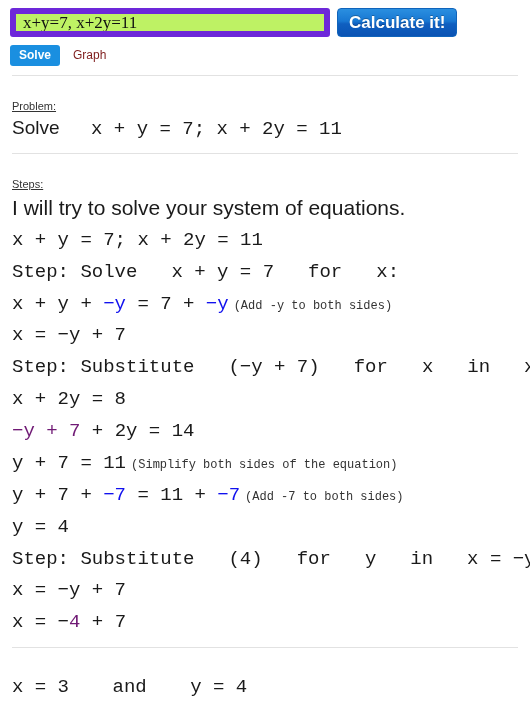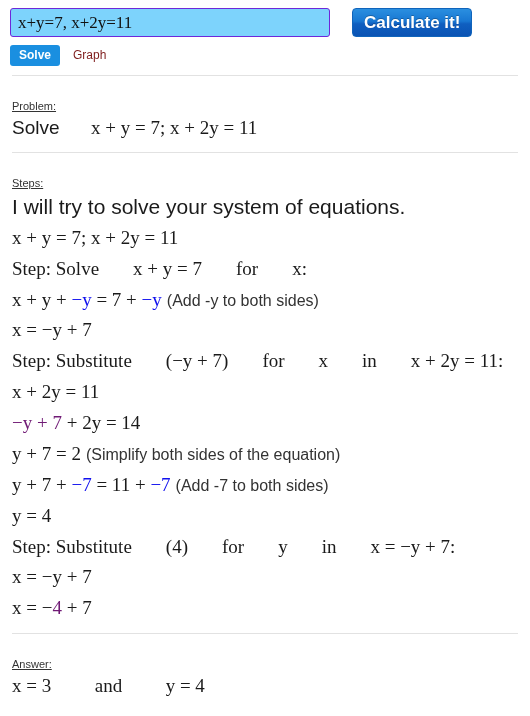--- a/index.html
+++ b/index.html
@@ -20,31 +20,31 @@
   .topbar {
     display: flex;
     align-items: flex-start;
     padding: 8px 10px 0 10px;
     box-sizing: border-box;
   }
   .expr-input {
     width: 320px;
     height: 29px;
     box-sizing: border-box;
-    border: 1px solid #6d28d9;
+    border: 6px solid #6d28d9;
     border-radius: 3px;
-    background: #7dd3fc;
+    background: #bef264;
     padding: 2px 7px;
     font-family: "Liberation Serif", serif;
     font-size: 17px;
     color: #111111;
     outline: none;
   }
   .calc-btn {
-    margin-left: 22px;
+    margin-left: 7px;
     height: 29px;
     padding: 0 11px;
     box-sizing: border-box;
     border: 1px solid #1064bb;
     border-radius: 4px;
     background: linear-gradient(to bottom, #2a8fe0 0%, #1877d2 45%, #0f5fc0 55%, #0a53b4 100%);
     color: #ffffff;
     font-family: "Liberation Sans", sans-serif;
     font-size: 17px;
     font-weight: bold;
@@ -107,28 +107,28 @@
     color: #1a1a1a;
     line-height: 1.52;
     white-space: nowrap;
   }
   .line.plain {
     font-family: "Liberation Sans", sans-serif;
     font-size: 21px;
     color: #1a1a1a;
   }
   .math {
-    font-family: Liberation Serif, serif;
+    font-family: Liberation Mono, monospace;
     font-size: 19px;
   }
   .gap  { display: inline-block; width: 34px; }
   .gap-s{ display: inline-block; width: 22px; }
   .note {
-    font-family: Liberation Sans, sans-serif;
-    font-size: 16px;
+    font-family: Liberation Mono, monospace;
+    font-size: 12px;
     color: #333333;
     padding-left: 5px;
   }
   .blue   { color: #1111ee; }
   .purple { color: #701a75; }
 
   .solve-word {
     font-family: "Liberation Sans", sans-serif;
     font-size: 19px;
     color: #1a1a1a;
@@ -163,35 +163,34 @@
 
 <div class="content">
   <div class="section-label">Steps:</div>
   <div class="line plain">I will try to solve your system of equations.</div>
   <div class="steps-body" id="steps-body">
       <div class="line"><span class="math v">x + y = 7;  x + 2y = 11</span></div>
       <div class="line"><span class="math">Step: Solve</span><span class="gap"></span><span class="math v">x + y = 7</span><span class="gap"></span><span class="math">for</span><span class="gap"></span><span class="math v">x:</span></div>
       <div class="line"><span class="math v">x + y + </span><span class="math v blue">−y</span><span class="math v"> = 7 + </span><span class="math v blue">−y</span><span class="note">(Add -y to both sides)</span></div>
       <div class="line"><span class="math v">x = −y + 7</span></div>
       <div class="line"><span class="math">Step: Substitute</span><span class="gap"></span><span class="math v">(−y + 7)</span><span class="gap"></span><span class="math">for</span><span class="gap"></span><span class="math v">x</span><span class="gap"></span><span class="math">in</span><span class="gap"></span><span class="math v">x + 2y = 11:</span></div>
-      <div class="line"><span class="math v">x + 2y = 11</span></div>
+      <div class="line"><span class="math v">x + 2y = 8</span></div>
       <div class="line"><span class="math v purple">−y + 7</span><span class="math v"> + 2y = 14</span></div>
-      <div class="line"><span class="math v">y + 7 = 2</span><span class="note">(Simplify both sides of the equation)</span></div>
+      <div class="line"><span class="math v">y + 7 = 11</span><span class="note">(Simplify both sides of the equation)</span></div>
       <div class="line"><span class="math v">y + 7 + </span><span class="math v blue">−7</span><span class="math v"> = 11 + </span><span class="math v blue">−7</span><span class="note">(Add -7 to both sides)</span></div>
       <div class="line"><span class="math v">y = 4</span></div>
       <div class="line"><span class="math">Step: Substitute</span><span class="gap"></span><span class="math v">(4)</span><span class="gap"></span><span class="math">for</span><span class="gap"></span><span class="math v">y</span><span class="gap"></span><span class="math">in</span><span class="gap"></span><span class="math v">x = −y + 7:</span></div>
       <div class="line"><span class="math v">x = −y + 7</span></div>
       <div class="line"><span class="math v">x = −</span><span class="math v purple">4</span><span class="math v"> + 7</span></div>
     </div>
 </div>
 
 <hr class="rule">
 
 <div class="content">
-  <div class="section-label">Answer:</div>
   <div class="line">
     <span class="math v">x = 3</span>
     <span class="gap"></span>
     <span class="math">and</span>
     <span class="gap"></span>
     <span class="math v">y = 4</span>
   </div>
 </div>
 
 </body></html>

